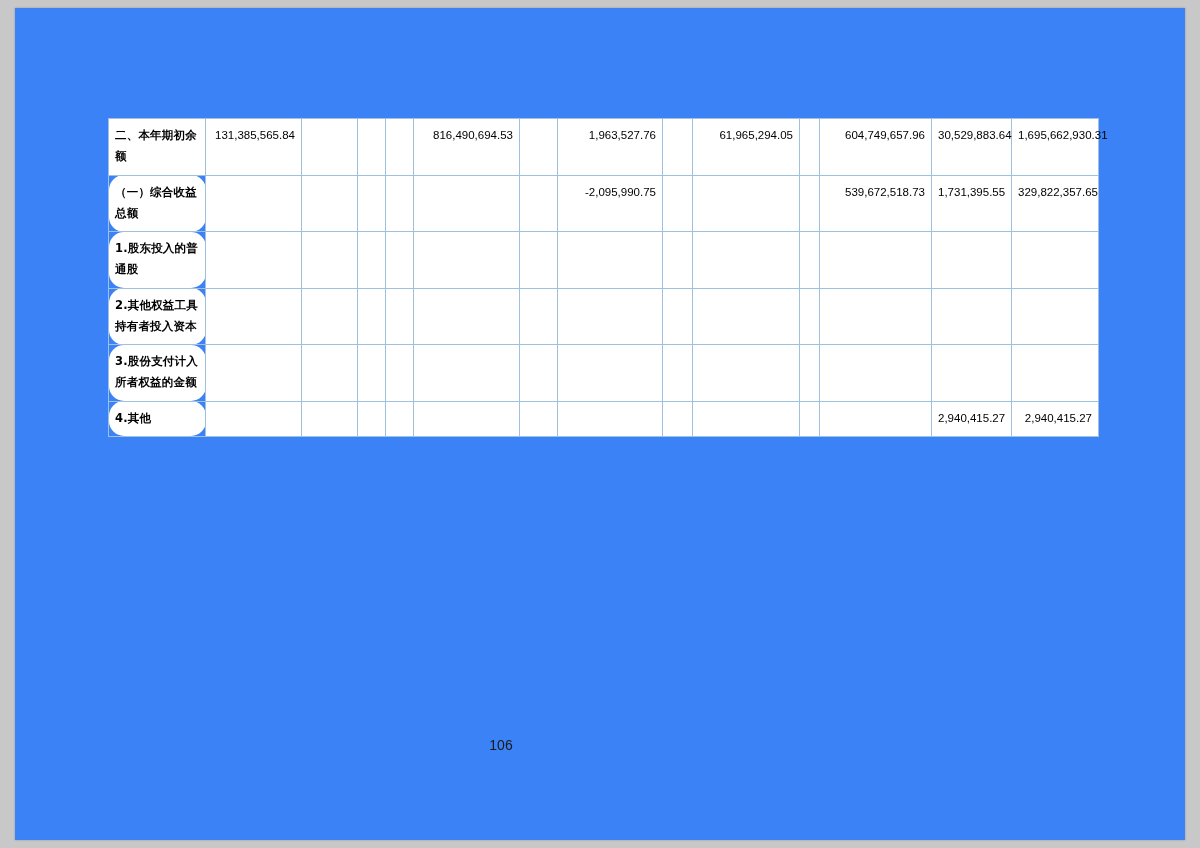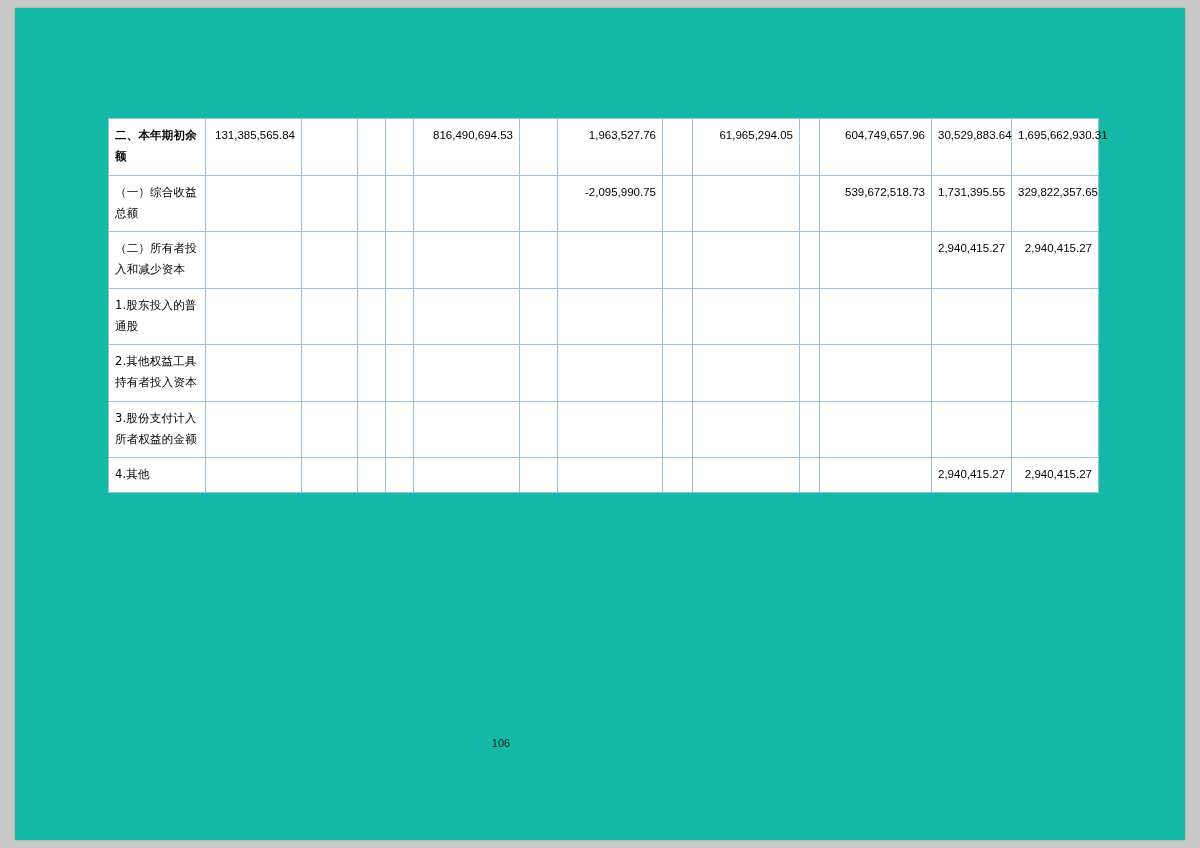--- a/index.html
+++ b/index.html
@@ -11,21 +11,21 @@
     width: 1200px;
     height: 848px;
     font-family: "Liberation Sans", sans-serif;
   }
   .page {
     position: absolute;
     left: 15px;
     top: 8px;
     width: 1170px;
     height: 832px;
-    background: #14b8a6;
+    background: #3b82f6;
     box-shadow: 0 0 2px rgba(0,0,0,0.25);
     overflow: hidden;
   }
   .sheet {
     position: absolute;
     left: 93px;
     top: 110px;
     width: 990px;
   }
   table.fin {
@@ -44,36 +44,37 @@
     word-break: break-all;
   }
   td.label {
     background: #e4ebf2;
     font-weight: bold;
     font-family: "DejaVu Sans", "Liberation Sans", sans-serif;
     font-size: 11.5px;
     letter-spacing: 0.2px;
   }
   td.label.sub {
-    font-weight: normal;
+    font-weight: bold;
+    border-radius: 15px;
   }
   td.num {
     text-align: right;
     font-family: "Liberation Sans", sans-serif;
     font-size: 11.5px;
     white-space: nowrap;
     letter-spacing: 0;
   }
   .pageno {
     position: absolute;
     left: 0;
     top: 729px;
     width: 972px;
     text-align: center;
-    font-size: 11px;
+    font-size: 14px;
     color: #1a1a1a;
     font-family: "Liberation Sans", sans-serif;
   }
 </style>
 </head>
 <body>
 
 <div class="page">
 
   <div class="sheet">
@@ -124,36 +125,20 @@
           <td class="num"></td>
           <td class="num">-2,095,990.75</td>
           <td class="num"></td>
           <td class="num"></td>
           <td class="num"></td>
           <td class="num">539,672,518.73</td>
           <td class="num">1,731,395.55</td>
           <td class="num">329,822,357.65</td>
         </tr>
 
-        <tr>
-          <td class="label sub">（二）所有者投入和减少资本</td>
-          <td class="num"></td>
-          <td class="num"></td>
-          <td class="num"></td>
-          <td class="num"></td>
-          <td class="num"></td>
-          <td class="num"></td>
-          <td class="num"></td>
-          <td class="num"></td>
-          <td class="num"></td>
-          <td class="num"></td>
-          <td class="num"></td>
-          <td class="num">2,940,415.27</td>
-          <td class="num">2,940,415.27</td>
-        </tr>
 
         <tr>
           <td class="label sub">1.股东投入的普通股</td>
           <td class="num"></td>
           <td class="num"></td>
           <td class="num"></td>
           <td class="num"></td>
           <td class="num"></td>
           <td class="num"></td>
           <td class="num"></td>

